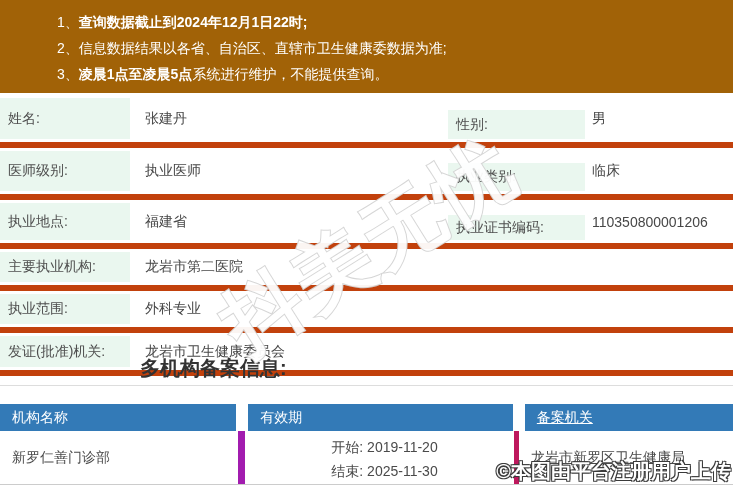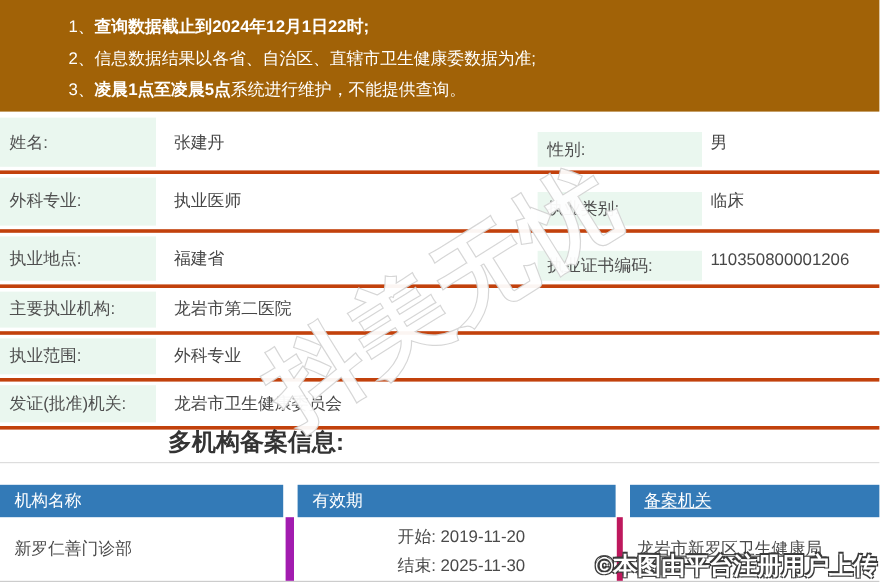--- a/index.html
+++ b/index.html
@@ -11,21 +11,21 @@
   
   .banner{
     position:absolute;left:0;top:0;width:733px;height:93px;
     background:#a16207;color:#fff;box-sizing:border-box;
     padding:9px 0 0 57px;font-size:14px;line-height:26px;
   }
   .banner .ln{white-space:nowrap;}
   .banner .b{font-weight:bold;}
   
   .profile{position:absolute;left:0;top:95px;width:733px;}
-  .p-row{position:relative;border-bottom:3px solid #c2410c;}
+  .p-row{position:relative;border-bottom:6px solid #c2410c;}
   .h48{height:47px}.h47{height:46px}.h44{height:43px}.h37{height:36px}.h38{height:37px}
   .cl{
     position:absolute;left:0;top:3px;bottom:3px;width:130px;background:#eaf7ef;
     display:flex;align-items:center;padding-left:8px;box-sizing:border-box;
     font-size:14px;color:#4f4f4f;
   }
   .cl.r{left:448px;width:137px;margin-top:12px;}
   .cv{
     position:absolute;left:145px;top:0;bottom:0;display:flex;align-items:center;
     font-size:14px;color:#474747;white-space:nowrap;
@@ -77,21 +77,21 @@
 <div class="profile">
 
   <div class="p-row h48">
     <div class="cl">姓名:</div>
     <div class="cv">张建丹</div>
     <div class="cl r">性别:</div>
     <div class="cv r">男</div>
   </div>
 
   <div class="p-row h47">
-    <div class="cl">外科专业:</div>
+    <div class="cl">医师级别:</div>
     <div class="cv">执业医师</div>
     <div class="cl r">执业类别:</div>
     <div class="cv r">临床</div>
   </div>
 
   <div class="p-row h44">
     <div class="cl">执业地点:</div>
     <div class="cv">福建省</div>
     <div class="cl r">执业证书编码:</div>
     <div class="cv r">110350800001206</div>

